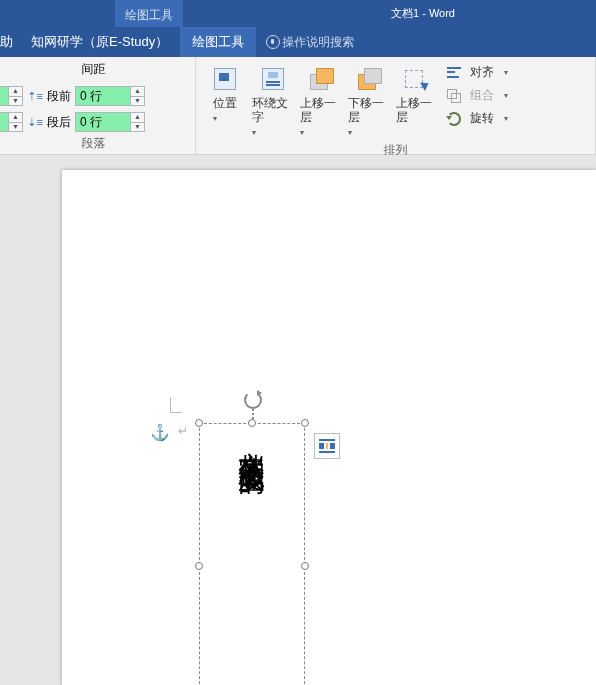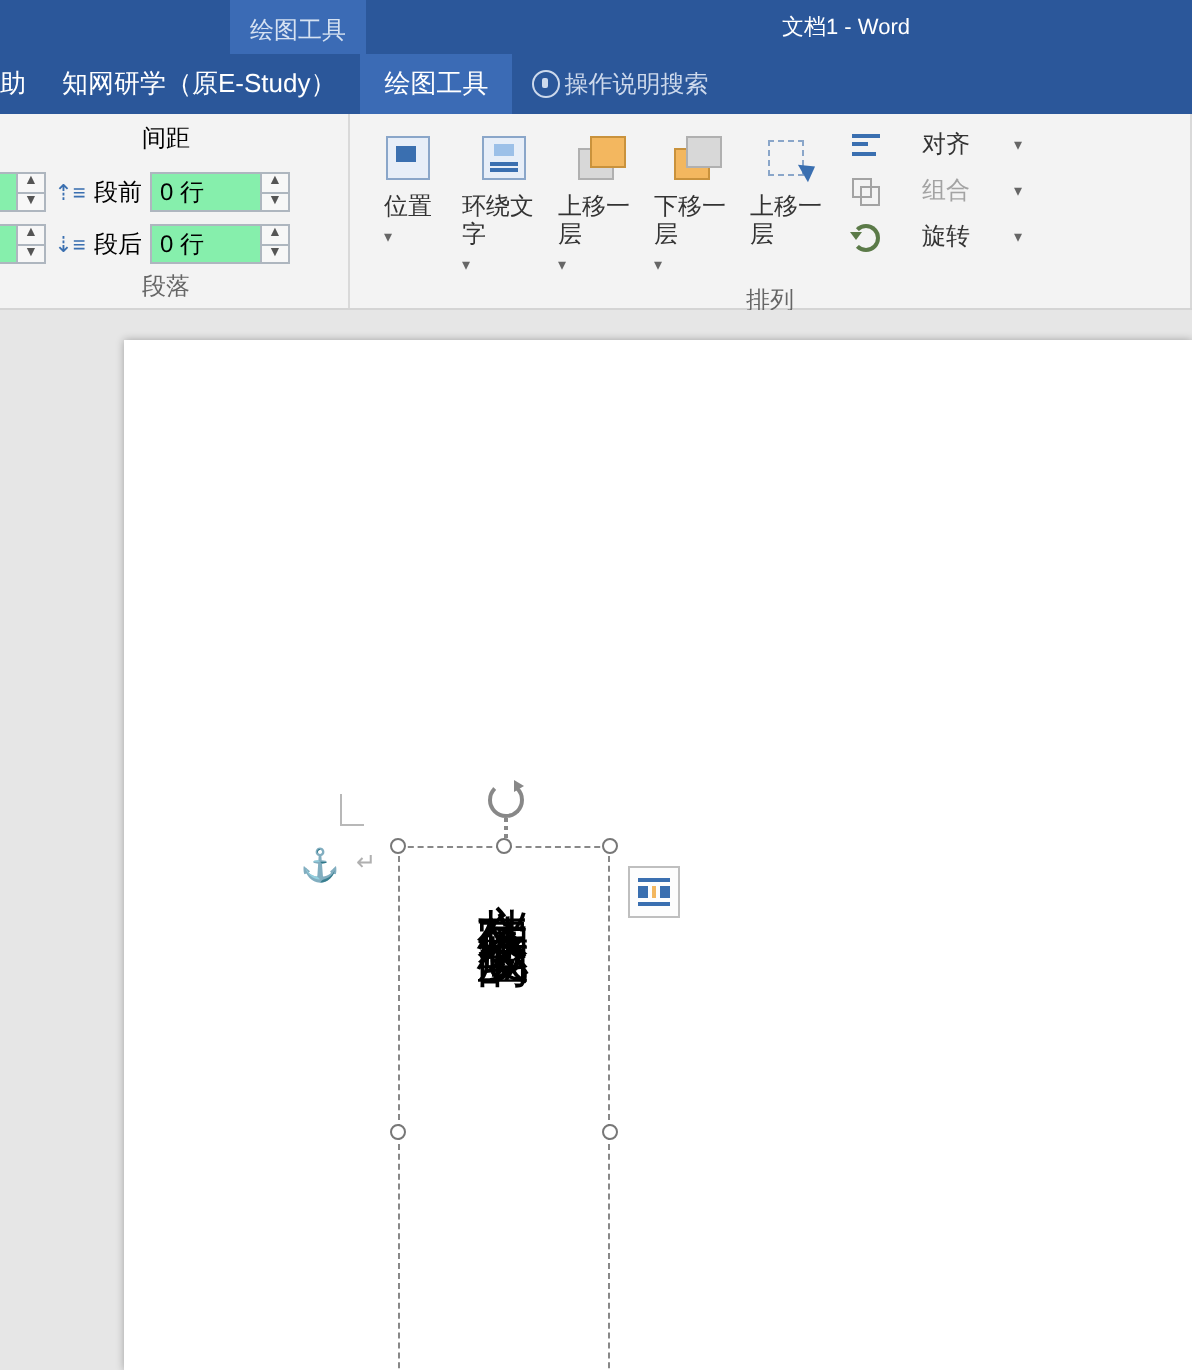--- a/index.html
+++ b/index.html
@@ -179,21 +179,21 @@
   .bigbtn .blabel .dd { font-size: 8px; color: #666; }
   .stackv {
     display: flex;
     flex-direction: column;
     gap: 4px;
     padding-top: 2px;
   }
   .smallbtn {
     display: flex;
     align-items: center;
-    gap: 20px;
+    gap: 8px;
     font-size: 12px;
     color: #333;
     cursor: pointer;
     padding: 1px 2px;
   }
   .smallbtn.disabled { color: #a3a3a3; }
   .smallbtn .sicon {
     width: 16px; height: 16px;
     display: flex; align-items: center; justify-content: center;
   }
@@ -333,21 +333,21 @@
   <div class="tab">知网研学（原E-Study）</div>
   <div class="tab active">绘图工具</div>
   <div class="search">
     <span class="bulb"></span>
     <span>操作说明搜索</span>
   </div>
 </div>
 
 <div class="ribbon">
 
-  <div class="ribbon-group" style="width:175px;padding-left:0">
+  <div class="ribbon-group" style="width:196px;padding-left:0">
     <div class="spacing-body">
       <div class="spacing-title">间距</div>
       <div class="spin-row">
         <div class="spin">
           <input style="width: 8px; border-left: none;" value="">
           <div class="spin-btns">
               <div>▲</div>
               <div>▼</div>
             </div>
         </div>

